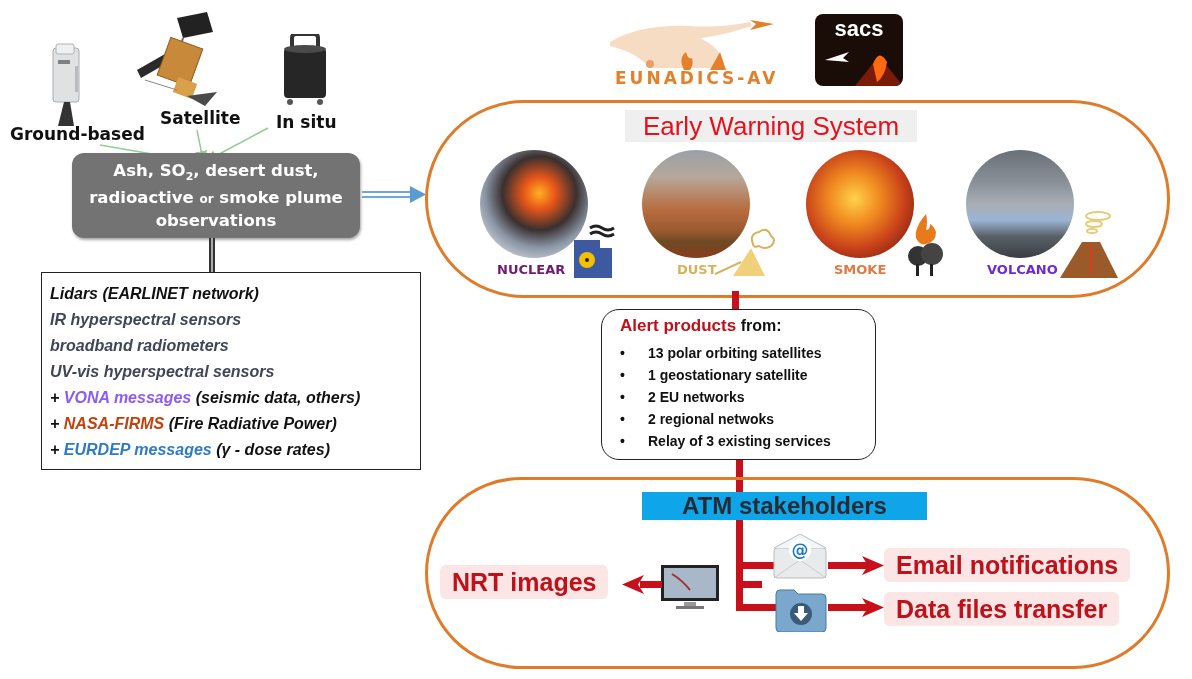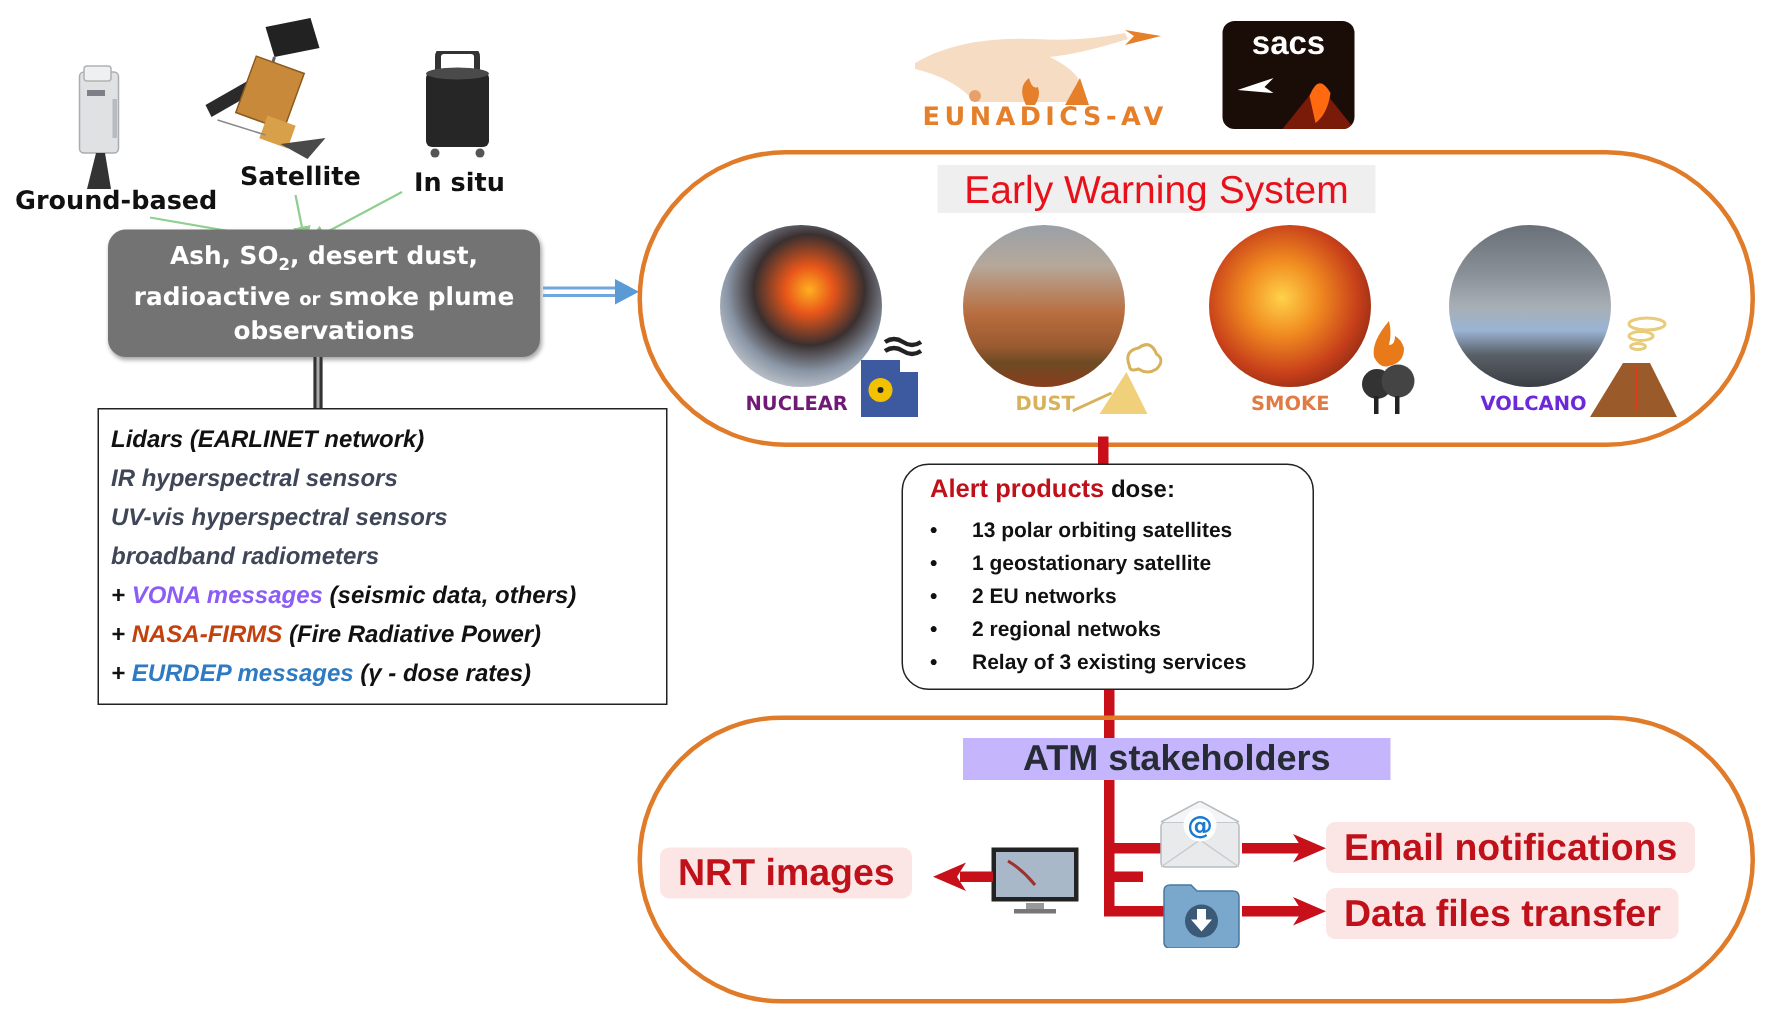--- a/index.html
+++ b/index.html
@@ -5,21 +5,21 @@
   html, body { margin: 0; padding: 0; background: #ffffff; }
   body { width: 1192px; height: 679px; position: relative; overflow: hidden; font-family: "Liberation Sans", sans-serif; }
   .abs { position: absolute; }
 
   
   .src-label { position: absolute; font-family: "DejaVu Sans", sans-serif; font-weight: bold; font-size: 17px; color: #111; white-space: nowrap; }
   .obs-box { position: absolute; left: 72px; top: 153px; width: 288px; height: 85px; background: #737373; border-radius: 12px; color: #fff; font-family: "DejaVu Sans", sans-serif; font-weight: bold; font-size: 16.5px; text-align: center; line-height: 21px; box-shadow: 1px 2px 3px rgba(0,0,0,0.35); display: flex; flex-direction: column; justify-content: center; }
   .obs-box .small { font-size: 12px; }
   .obs-box sub { font-size: 11px; }
 
-  .inst-box { position: absolute; left: 41px; top: 272px; width: 380px; height: 198px; border: 1.5px solid #222; background: #fff; box-sizing: border-box; padding: 8px 0 0 8px; font-style: italic; font-weight: bold; font-size: 16px; line-height: 26px; margin-left: 24px; }
+  .inst-box { position: absolute; left: 41px; top: 272px; width: 380px; height: 198px; border: 1.5px solid #222; background: #fff; box-sizing: border-box; padding: 8px 0 0 8px; font-style: italic; font-weight: bold; font-size: 16px; line-height: 26px; }
   .inst-box .line { white-space: nowrap; }
   .c-black { color: #111; }
   .c-slate { color: #3f4657; }
   .c-brown { color: #8b5cf6; }
   .c-green { color: #c2410c; }
   .c-blue { color: #2e7bc4; }
 
   
   .ews { position: absolute; left: 425px; top: 100px; width: 745px; height: 198px; border: 3px solid #e07b29; border-radius: 100px; box-sizing: border-box; }
   .ews-title { position: absolute; left: 625px; top: 110px; width: 292px; height: 32px; background: #efefef; color: #e8111b; font-weight: normal; font-size: 26px; text-align: center; line-height: 32px; }
@@ -30,21 +30,21 @@
   
   .alert-box { position: absolute; left: 601px; top: 309px; width: 275px; height: 151px; border: 1.5px solid #222; border-radius: 18px; background: #fff; box-sizing: border-box; padding: 6px 0 0 18px; }
   .alert-title { font-weight: bold; font-size: 16px; color: #111; }
   .alert-title .red { color: #c0101a; font-size: 17px; }
   .alert-list { list-style: none; margin: 6px 0 0 0; padding: 0; font-weight: bold; font-size: 14px; line-height: 22px; color: #111; }
   .alert-list li { display: flex; }
   .alert-list .bullet { width: 28px; }
 
   
   .atm { position: absolute; left: 425px; top: 477px; width: 745px; height: 192px; border: 3px solid #e07b29; border-radius: 96px; box-sizing: border-box; }
-  .atm-title { position: absolute; left: 642px; top: 492px; width: 285px; height: 28px; background: #c4b5fd; color: #262b36; font-weight: bold; font-size: 24px; text-align: center; line-height: 28px; }
+  .atm-title { position: absolute; left: 642px; top: 492px; width: 285px; height: 28px; background: #0ea5e9; color: #262b36; font-weight: bold; font-size: 24px; text-align: center; line-height: 28px; }
   .out-label { position: absolute; background: #fbe5e5; color: #c0101a; font-weight: bold; font-size: 25px; border-radius: 6px; padding: 0 12px; height: 34px; line-height: 34px; white-space: nowrap; }
 
   .red-line { position: absolute; background: #c8101a; }
 </style>
 </head>
 <body>
 
 <div>
   <svg class="abs" style="left:50px;top:42px" width="34" height="90">
     <rect x="3" y="6" width="26" height="54" rx="3" fill="#dfe1e3" stroke="#a9adb2"></rect>
@@ -101,22 +101,22 @@
 
 <svg class="abs" style="left:360px;top:183px" width="70" height="24">
   <line x1="2" y1="9" x2="52" y2="9" stroke="#6fa6dc" stroke-width="2"></line>
   <line x1="2" y1="14" x2="52" y2="14" stroke="#6fa6dc" stroke-width="2"></line>
   <polygon points="50,3 66,11.5 50,20" fill="#5b9bd5"></polygon>
 </svg>
 
 <div class="inst-box" id="inst-box">
     <div class="line"><span class="c-black">Lidars (EARLINET network)</span></div>
     <div class="line"><span class="c-slate">IR hyperspectral sensors</span></div>
+    <div class="line"><span class="c-slate">broadband radiometers</span></div>
     <div class="line"><span class="c-slate">UV-vis hyperspectral sensors</span></div>
-    <div class="line"><span class="c-slate">broadband radiometers</span></div>
     <div class="line"><span class="c-black">+ </span><span class="c-brown">VONA messages</span><span class="c-black"> (seismic data, others)</span></div>
     <div class="line"><span class="c-black">+ </span><span class="c-green">NASA-FIRMS</span><span class="c-black"> (Fire Radiative Power)</span></div>
     <div class="line"><span class="c-black">+ </span><span class="c-blue">EURDEP messages</span><span class="c-black"> (γ - dose rates)</span></div>
   </div>
 
 <div>
   <svg class="abs" style="left:600px;top:12px" width="180" height="60">
     <path d="M10 30 Q40 12 90 14 Q120 16 150 10 L152 14 Q120 24 100 26 Q128 40 120 56 L50 56 Q36 40 10 34 Z" fill="#f7dcc4"></path>
     <path d="M150 8 L174 12 L150 18 L156 12 Z" fill="#e57f2a"></path>
     <polygon points="110,58 120,40 126,58" fill="#e57f2a"></polygon>
@@ -181,21 +181,21 @@
     <ellipse cx="34" cy="21" rx="5" ry="2" fill="none" stroke="#e8cc7a" stroke-width="2"></ellipse>
     <polygon points="2,68 24,32 42,32 60,68" fill="#9a5a2a"></polygon>
     <line x1="33" y1="34" x2="33" y2="64" stroke="#e03a1a" stroke-width="2"></line>
   </svg>
 </div>
 
 <div class="red-line" style="left:732px;top:291px;width:7px;height:19px"></div>
 <div class="red-line" style="left:736px;top:459px;width:7px;height:150px"></div>
 
 <div class="alert-box">
-  <div class="alert-title"><span class="red">Alert products</span><span> dose:</span></div>
+  <div class="alert-title"><span class="red">Alert products</span><span> from:</span></div>
   <ul class="alert-list" id="alert-list">
       <li>
         <span class="bullet">•</span>
         <span>13 polar orbiting satellites</span>
       </li>
       <li>
         <span class="bullet">•</span>
         <span>1 geostationary satellite</span>
       </li>
       <li>

